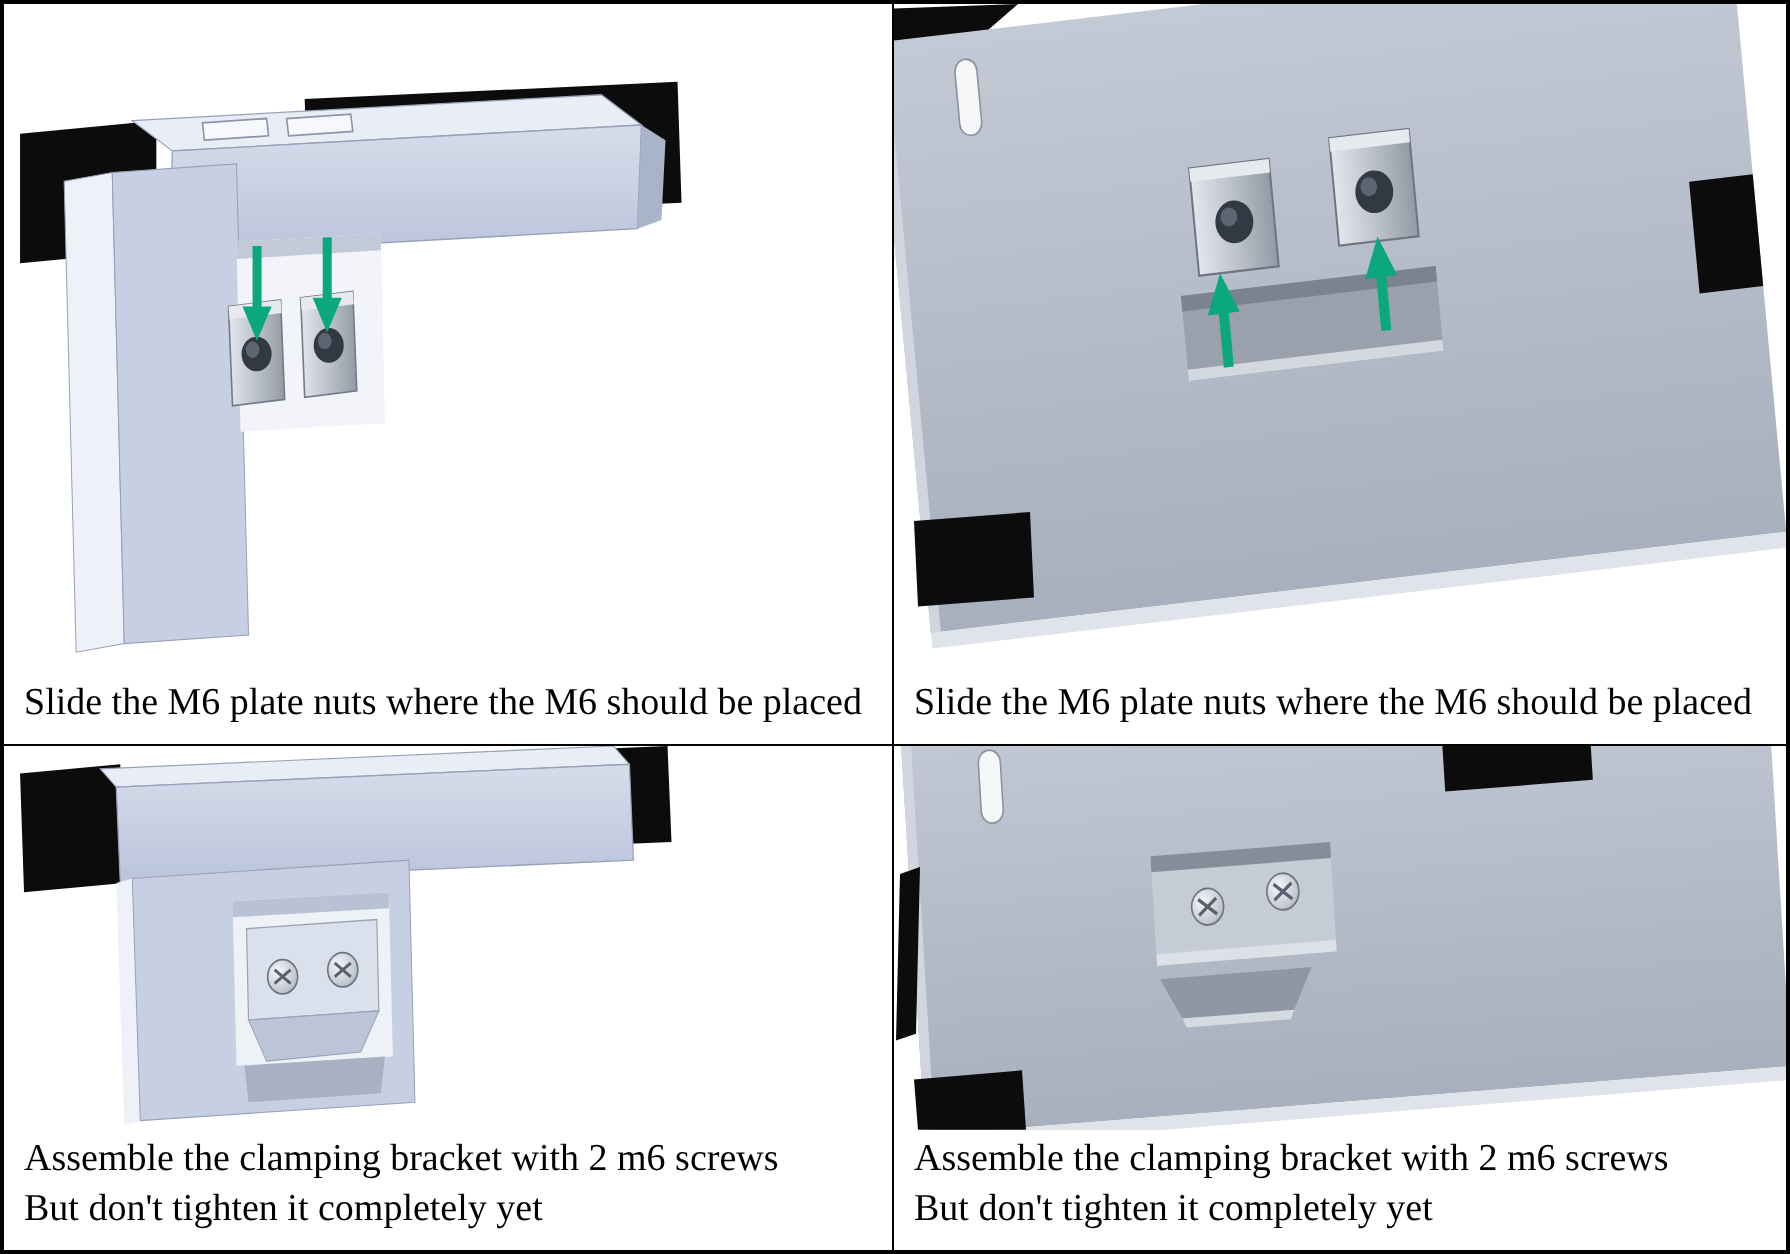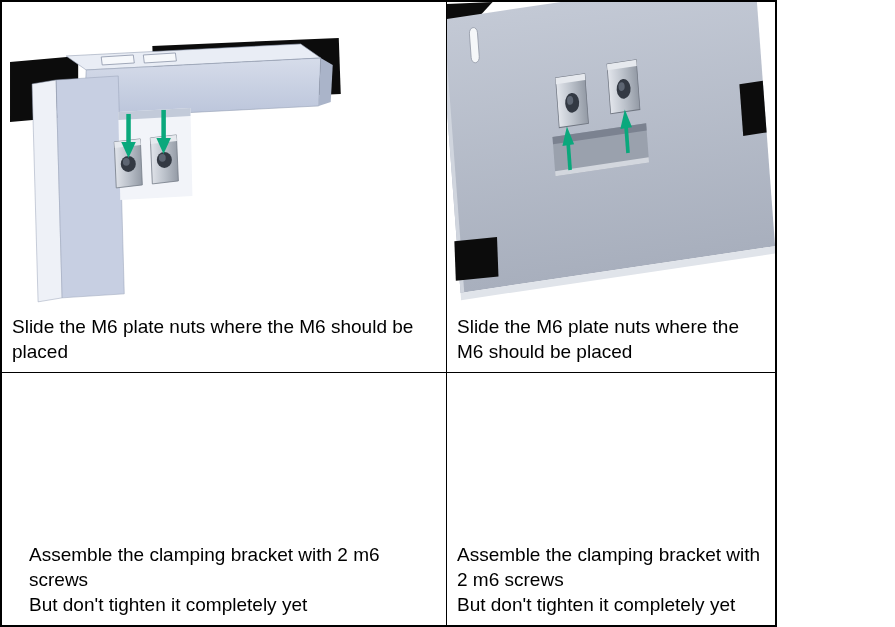--- a/index.html
+++ b/index.html
@@ -1,36 +1,37 @@
 <!DOCTYPE html>
 <html><head>
 <meta charset="utf-8">
 <style>
   * { box-sizing: border-box; margin: 0; padding: 0; }
   html, body { background: #ffffff; }
   body { font-family: "Liberation Sans", sans-serif; color: #000; }
 
   .sheet {
-    width: 777px; height: 627px;
+    width: 895px; height: 627px;
     border: 2px solid #000;
     display: grid;
     grid-template-columns: 445px 1fr;
     grid-template-rows: 371px 1fr;
     background: #fff;
     overflow: hidden;
+    font-family: Liberation Serif, serif;
   }
   .cell {
     display: flex; flex-direction: column;
     border-right: 1.5px solid #000;
     border-bottom: 1.5px solid #000;
     overflow: hidden;
     background: #fff;
   }
   .cell.last-col { border-right: none; }
-  .cell.last-row { border-bottom: none; align-items: center; }
+  .cell.last-row { border-bottom: none; }
 
   .figure { flex: 1 1 auto; position: relative; min-height: 0; }
   .figure svg { position: absolute; inset: 0; width: 100%; height: 100%; display: block; }
 
   .caption {
     flex: 0 0 auto;
     font-size: 19px;
     line-height: 1.32;
     padding: 2px 10px 8px 10px;
   }

